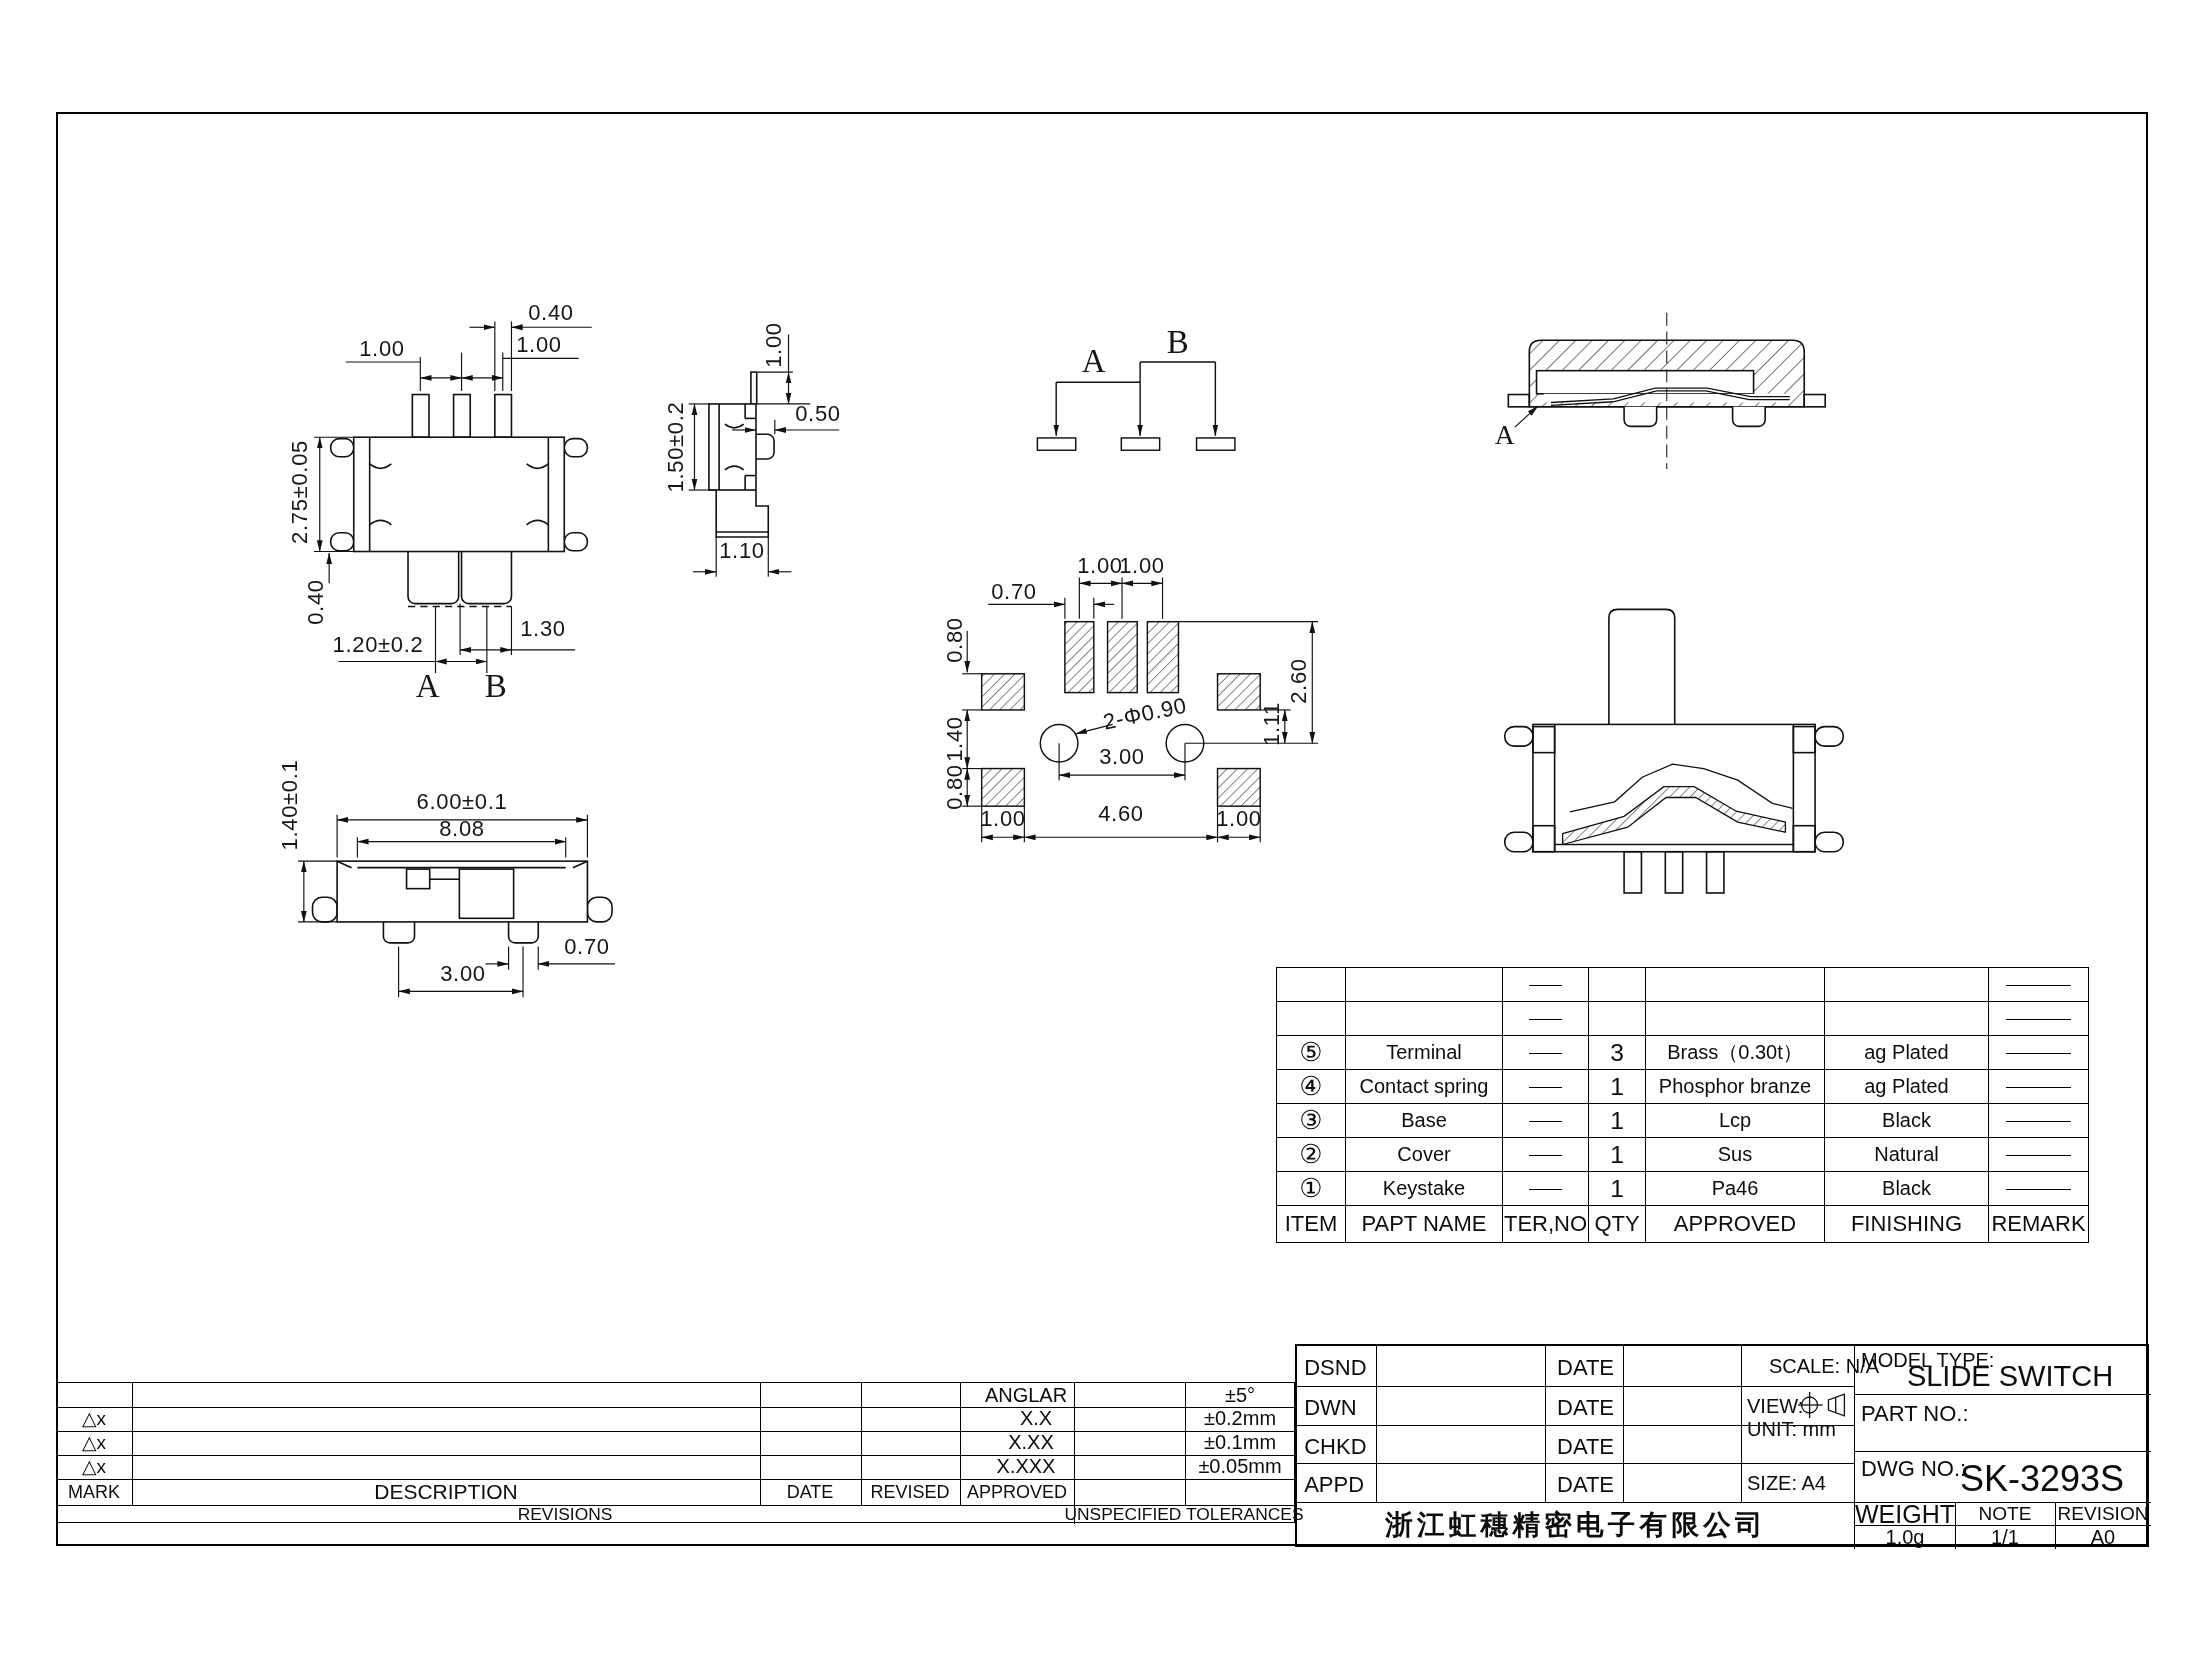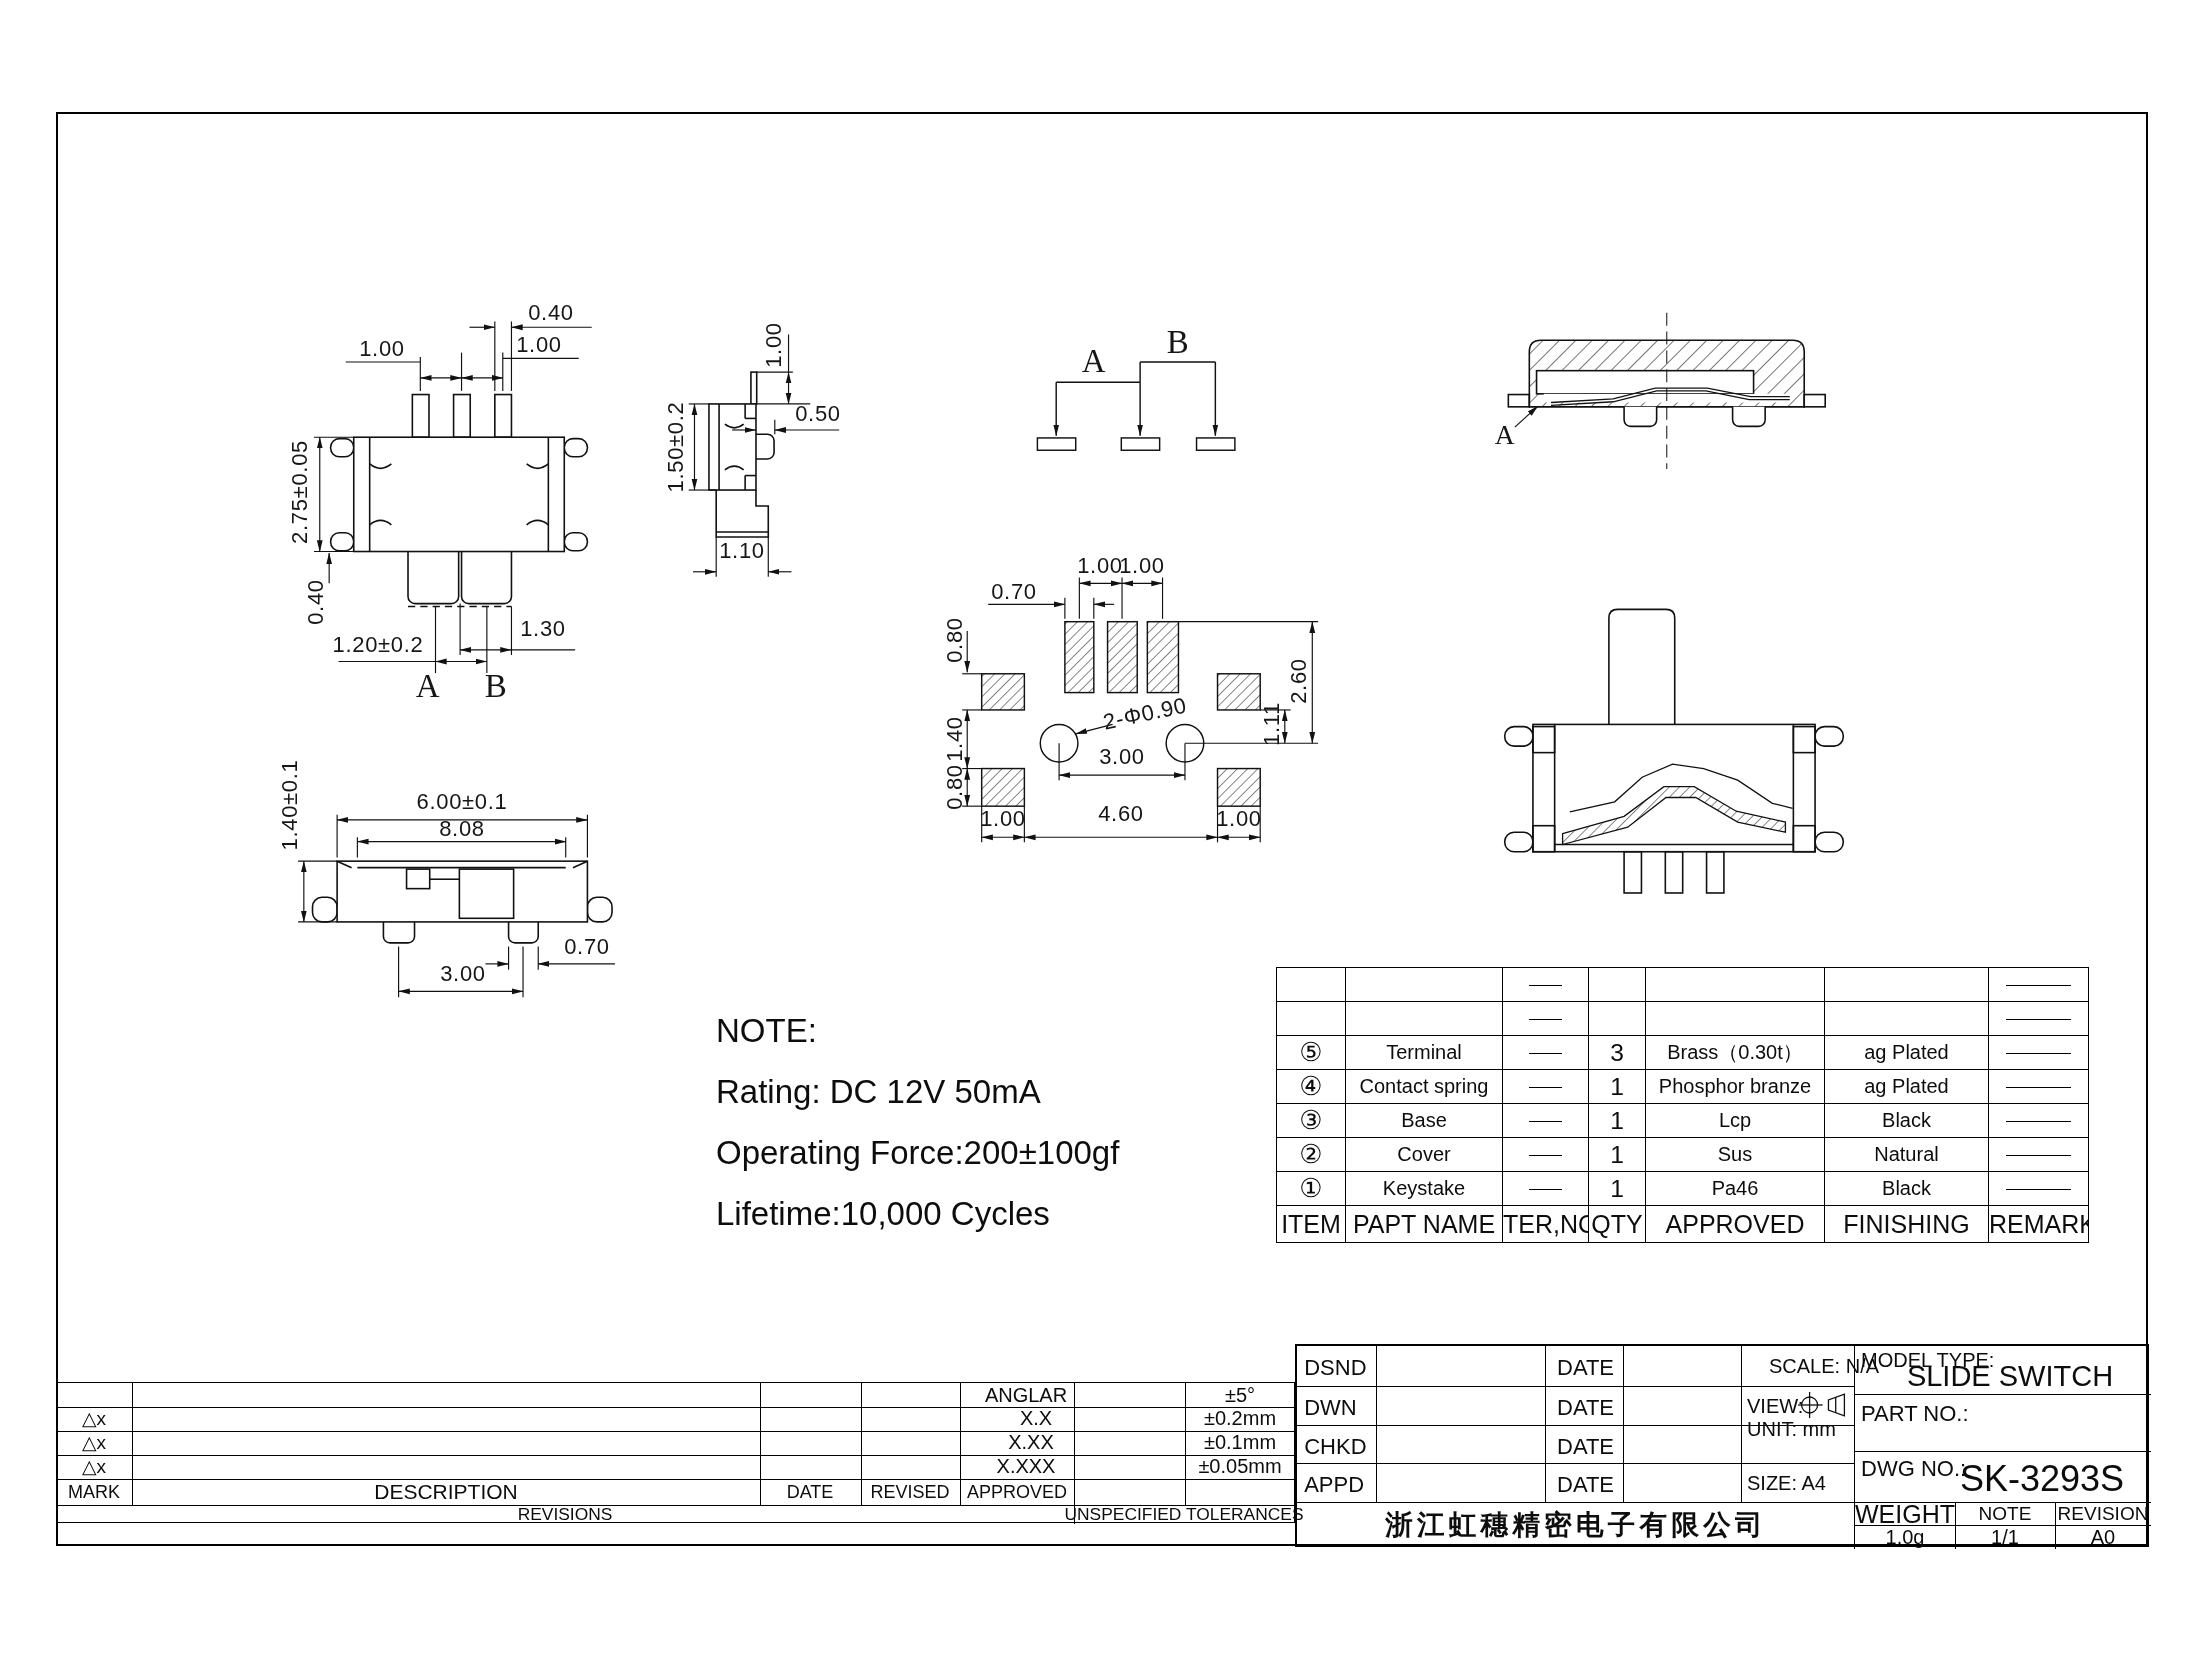--- a/index.html
+++ b/index.html
@@ -11,21 +11,21 @@
        font-size:22px;letter-spacing:0.7px;color:#161616;}
   .rot{transform:translate(-50%,-50%) rotate(-90deg);}
   .rot12{transform:translate(-50%,-50%) rotate(-12deg);}
   .serif{font-family:"Liberation Serif",serif;font-size:33px;}
   .note{position:absolute;left:716px;top:1000px;font-size:33px;line-height:61px;color:#0d0d0d;}
   
   table.bom{position:absolute;left:1276px;top:967px;width:812px;border-collapse:collapse;
             table-layout:fixed;font-size:20px;text-align:center;color:#0d0d0d;}
   table.bom td,table.bom th{border:1.4px solid #000;padding:0;overflow:hidden;font-weight:normal;}
   table.bom tr{height:34px;}
-  table.bom tr.hdr{height:37px;font-size:25px;}
+  table.bom tr.hdr{height:37px;font-size:22px;}
   .dash{display:inline-block;width:33px;height:0;border-top:1.4px solid #000;vertical-align:middle;}
   .dash.wide{width:65px;}
   
   .blk{position:absolute;box-sizing:border-box;}
   .vline{position:absolute;width:1.4px;background:#000;}
   .hline{position:absolute;height:1.4px;background:#000;}
   .cellText{position:absolute;white-space:nowrap;color:#0d0d0d;}
   .ctr{transform:translate(-50%,-50%);}
 </style>
 </head>
@@ -282,26 +282,20 @@
   <span class="lbl" style="left:1003px;top:819px">1.00</span>
   <span class="lbl" style="left:1121px;top:814px">4.60</span>
   <span class="lbl" style="left:1239px;top:819px">1.00</span>
 
   <span class="lbl rot" style="left:290px;top:805px">1.40±0.1</span>
   <span class="lbl" style="left:462px;top:802px">6.00±0.1</span>
   <span class="lbl" style="left:462px;top:829px">8.08</span>
   <span class="lbl" style="left:587px;top:947px">0.70</span>
   <span class="lbl" style="left:463px;top:974px">3.00</span>
 
-  <div class="note">
-    <div>NOTE:</div>
-    <div>Rating: DC 12V  50mA</div>
-    <div>Operating Force:200±100gf</div>
-    <div>Lifetime:10,000 Cycles</div>
-  </div>
 
   <table class="bom">
     <colgroup>
         <col style="width:69px">
         <col style="width:157px">
         <col style="width:86px">
         <col style="width:57px">
         <col style="width:179px">
         <col style="width:164px">
         <col style="width:100px">

